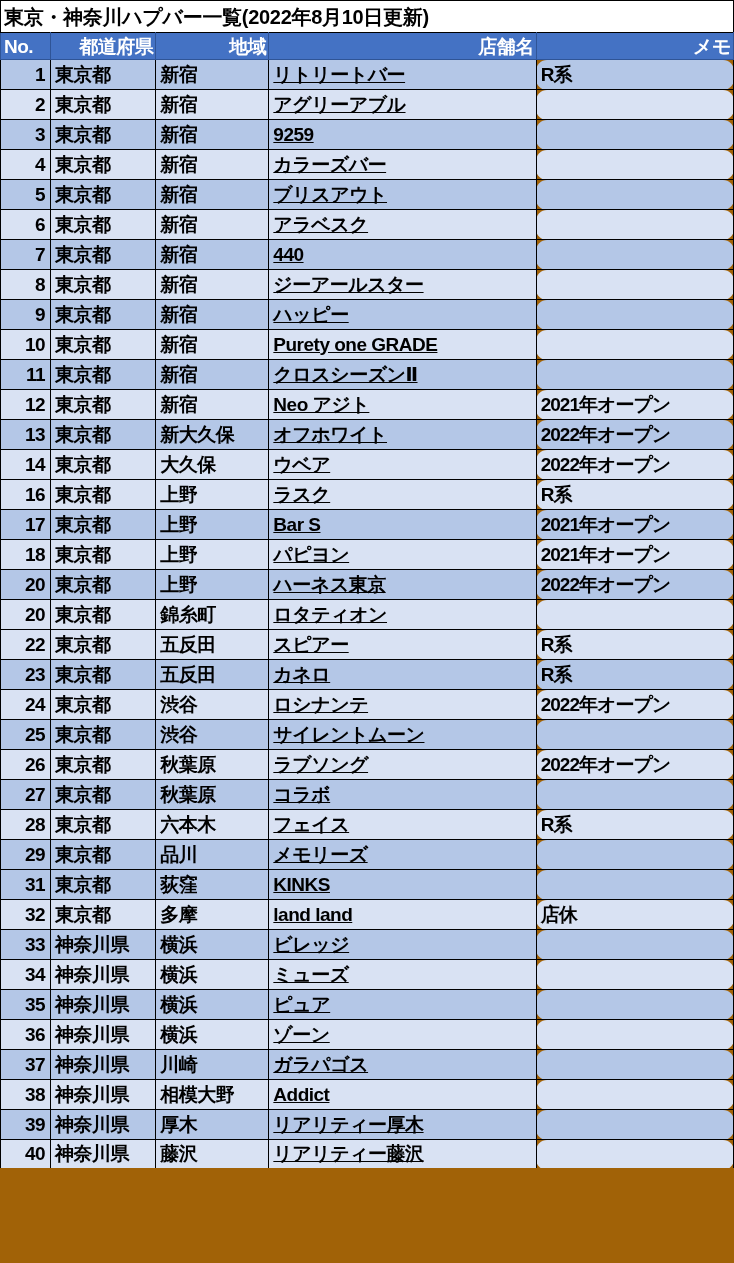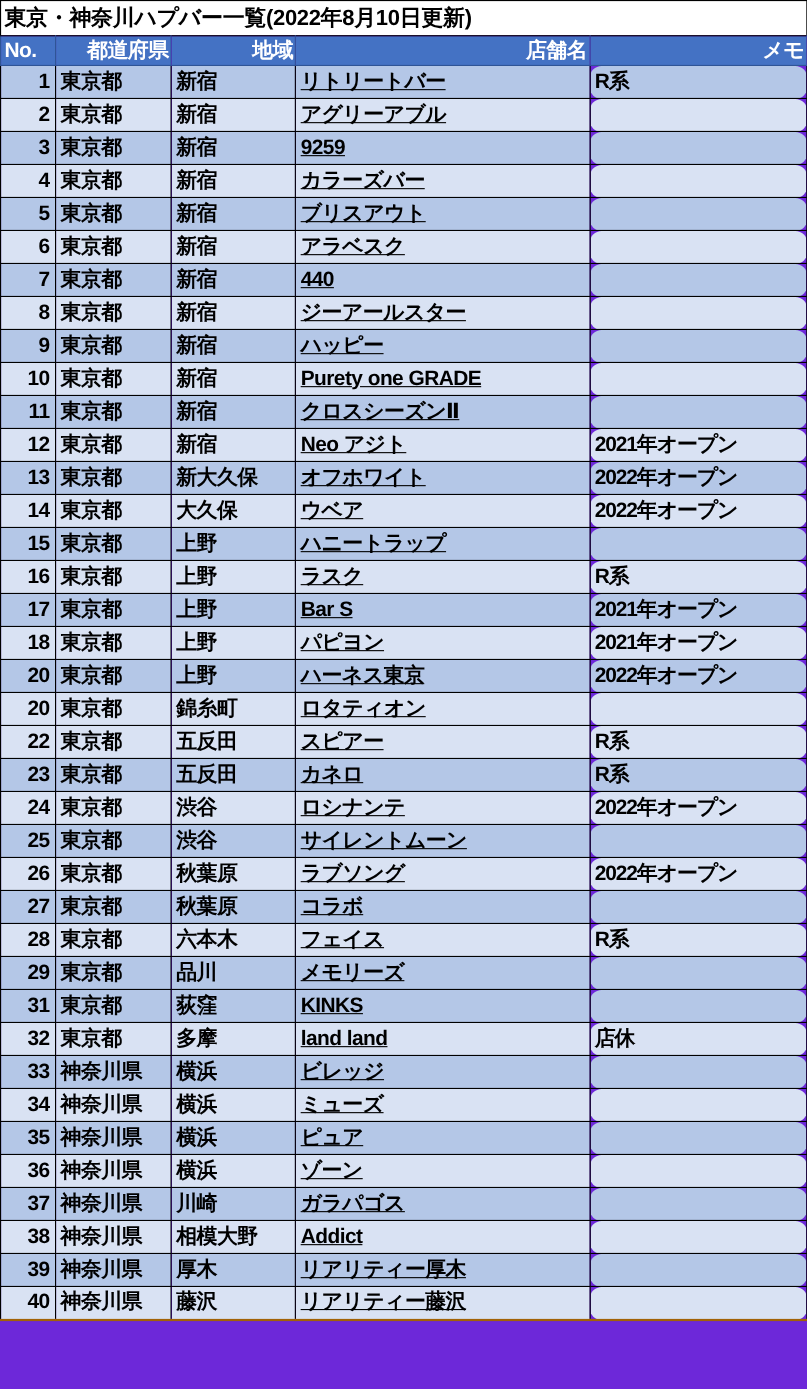--- a/index.html
+++ b/index.html
@@ -12,21 +12,21 @@
     width: 734px;
     height: 1263px;
     font-family: "Liberation Sans", "DejaVu Sans", sans-serif;
     overflow: hidden;
   }
   #sheet {
     width: 734px;
     height: 1263px;
     position: relative;
     box-sizing: border-box;
-    background: #6d28d9;
+    background: #a16207;
   }
   
   .title-row {
     height: 32px;
     box-sizing: border-box;
     border: 1px solid #000000;
     border-bottom: none;
     background: #ffffff;
     display: flex;
     align-items: center;
@@ -40,21 +40,21 @@
     white-space: nowrap;
     letter-spacing: -0.3px;
   }
   
   table.grid {
     border-collapse: collapse;
     table-layout: fixed;
     width: 734px;
     border-left: 1px solid #000000;
     border-right: 1px solid #000000;
-    border-bottom: 2px solid #a16207;
+    border-bottom: 4px solid #a16207;
   }
   table.grid col.c-no     { width: 50px;  }
   table.grid col.c-pref   { width: 105px; }
   table.grid col.c-area   { width: 113px; }
   table.grid col.c-shop   { width: 267px; }
   table.grid col.c-memo   { width: 197px; }
 
   thead th {
     height: 27px;
     background: #4472C4;
@@ -225,27 +225,20 @@
           <td class="cell-shop"><span class="shoplink">オフホワイト</span></td>
           <td class="cell-memo">2022年オープン</td>
         </tr>
         <tr class="even">
           <td class="cell-no">14</td>
           <td class="cell-pref">東京都</td>
           <td class="cell-area">大久保</td>
           <td class="cell-shop"><span class="shoplink">ウベア</span></td>
           <td class="cell-memo">2022年オープン</td>
         </tr>
-        <tr class="odd">
-          <td class="cell-no">15</td>
-          <td class="cell-pref">東京都</td>
-          <td class="cell-area">上野</td>
-          <td class="cell-shop"><span class="shoplink">ハニートラップ</span></td>
-          <td class="cell-memo"></td>
-        </tr>
         <tr class="even">
           <td class="cell-no">16</td>
           <td class="cell-pref">東京都</td>
           <td class="cell-area">上野</td>
           <td class="cell-shop"><span class="shoplink">ラスク</span></td>
           <td class="cell-memo">R系</td>
         </tr>
         <tr class="odd">
           <td class="cell-no">17</td>
           <td class="cell-pref">東京都</td>

